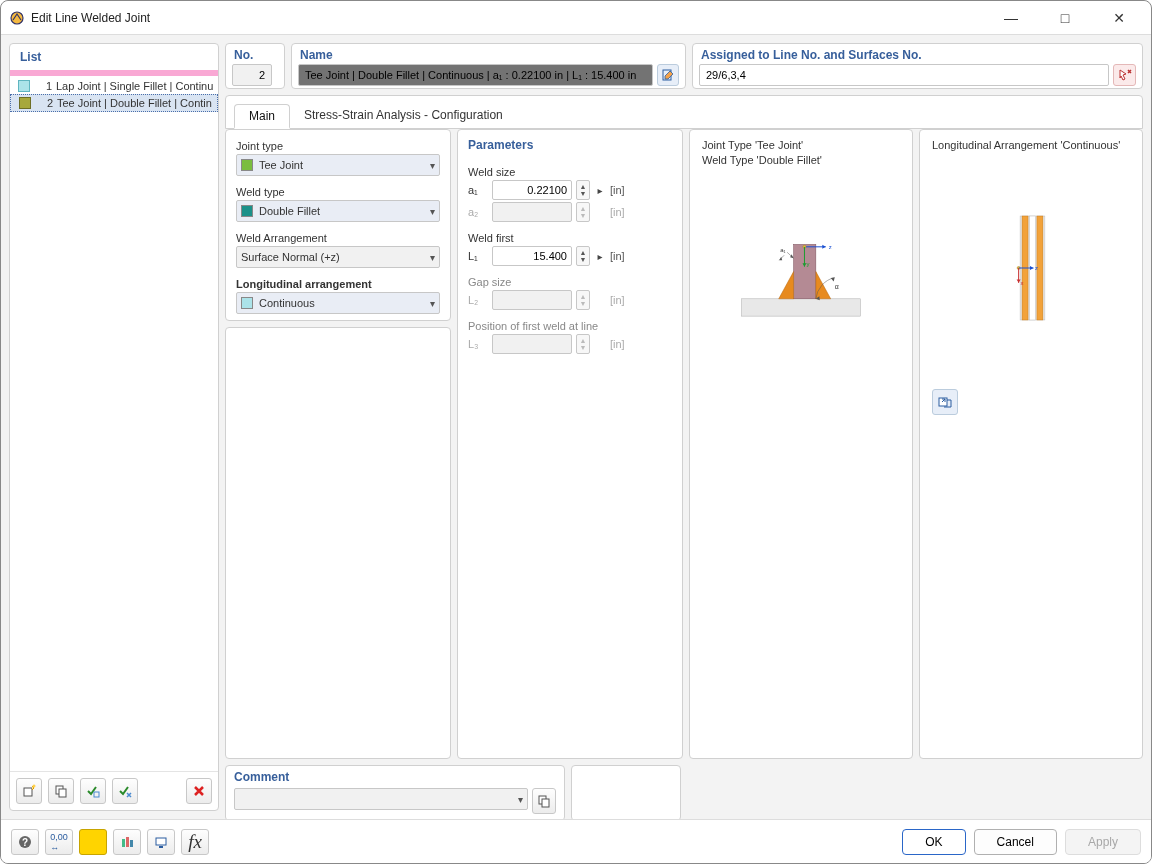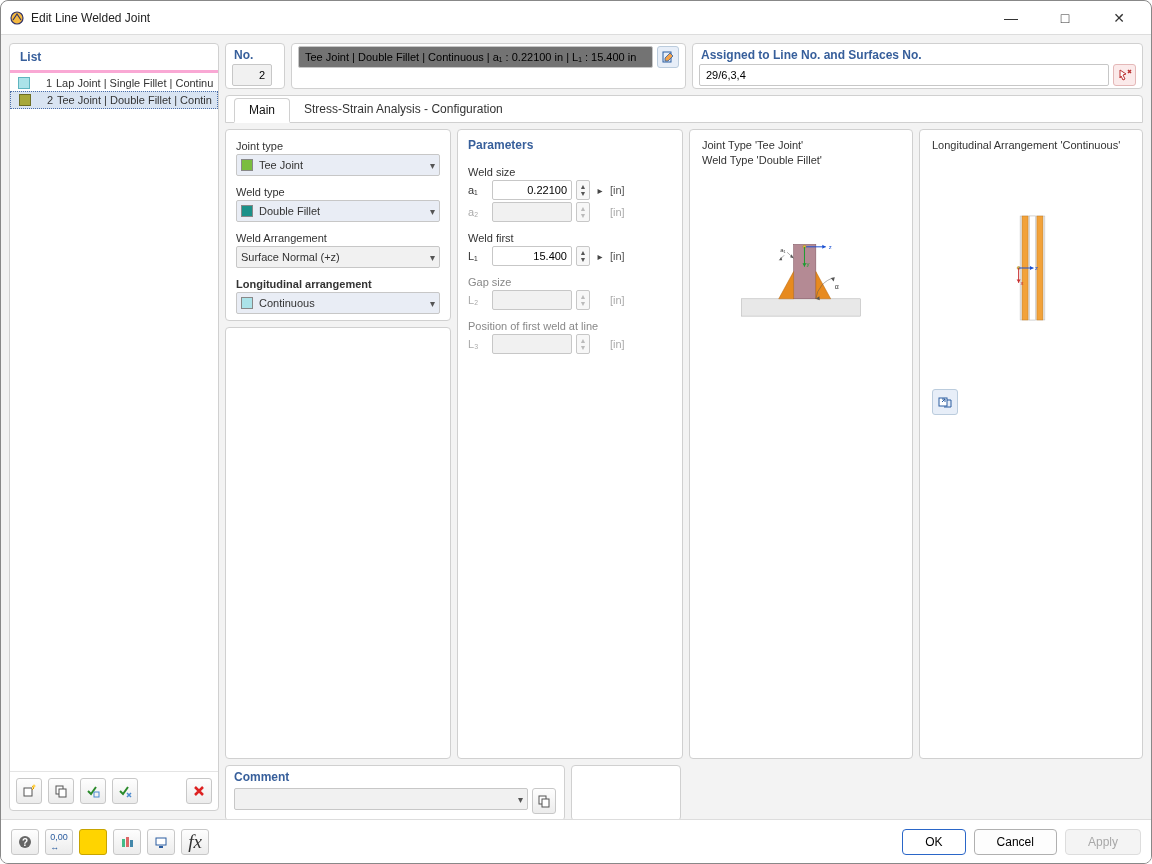--- a/index.html
+++ b/index.html
@@ -55,21 +55,21 @@
   .panel {
     background: #fff;
     border: 1px solid #d0d0d0;
     border-radius: 4px;
   }
   .panel-header {
     color: #375f9b;
     font-weight: 600;
     padding: 6px 10px;
     font-size: 12px;
-    border-bottom: 3px solid #f9a8d4;
+    border-bottom: 6px solid #f9a8d4;
   }
 
   
   .left-col { display:flex; flex-direction:column; gap:6px; }
   .list-panel { flex: 1; display:flex; flex-direction:column; min-height: 0;}
   .list-body { flex:1; overflow:auto; padding-top: 2px;}
   .list-row {
     display:flex; align-items:center; gap:4px;
     padding: 2px 4px 2px 8px;
     font-size: 11px;
@@ -127,21 +127,21 @@
     color:#b33; font-size:12px;
   }
 
   .tabs-row {
     grid-column: 1 / span 3;
     background:#fff;
     border:1px solid #d0d0d0;
     border-radius:4px 4px 0 0;
     display:flex; align-items:flex-end;
     padding-left: 8px;
-    height: 28px;
+    height: 34px;
   }
   .tab {
     padding: 4px 14px;
     font-size:12px; color:#333;
     border-bottom:2px solid transparent;
   }
   .tab.active {
     border:1px solid #d0d0d0;
     border-bottom:2px solid #fff;
     border-radius:4px 4px 0 0;
@@ -297,20 +297,21 @@
     <div class="right-col">
 
       <div class="panel no-panel" style="grid-column:1;">
         <div class="hdr-label">No.</div>
         <div class="hdr-body">
           <input class="txt-input num-input" readonly="" value="2" style="">
         </div>
       </div>
 
       <div class="panel name-panel" style="grid-column:2;">
+        <div class="hdr-label">Name</div>
         <div class="hdr-body">
           <input class="txt-input ro" readonly="" value="Tee Joint | Double Fillet | Continuous | a₁ : 0.22100 in | L₁ : 15.400 in" style="">
           <span class="edit-icon-btn">
             <svg width="14" height="14" viewBox="0 0 14 14">
                 <rect x="2" y="2" width="8" height="10" fill="none" stroke="#2b5da0"></rect>
                 <path d="M9 3 L12 6 L7 11 L4 11 L4 8 Z" fill="#f4a24a" stroke="#2b5da0" stroke-width="0.8"></path>
               </svg>
           </span>
         </div>
       </div>

